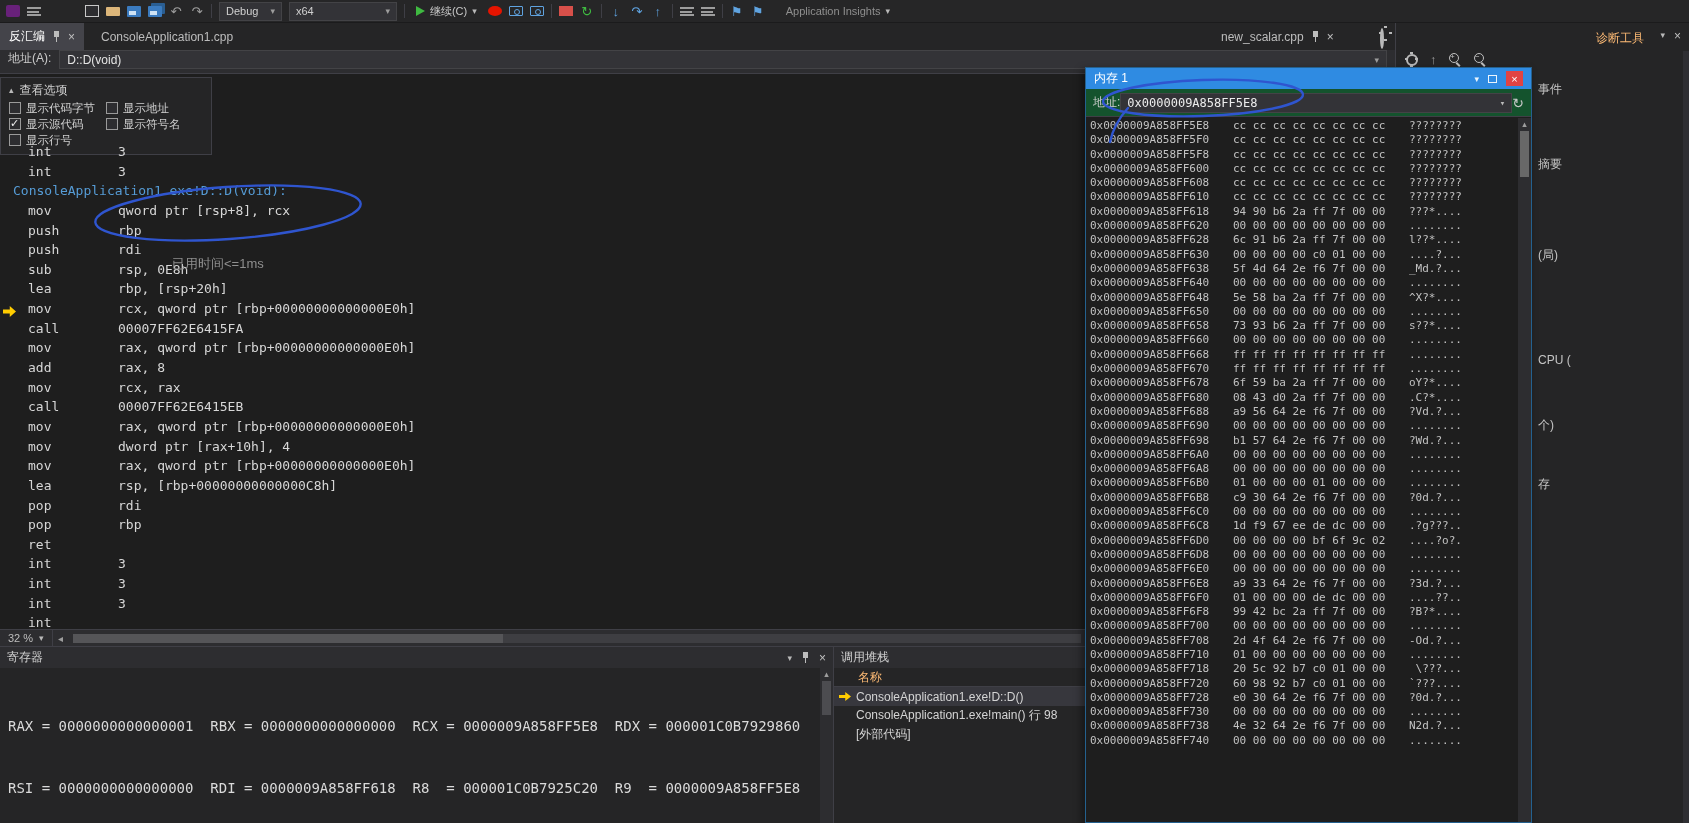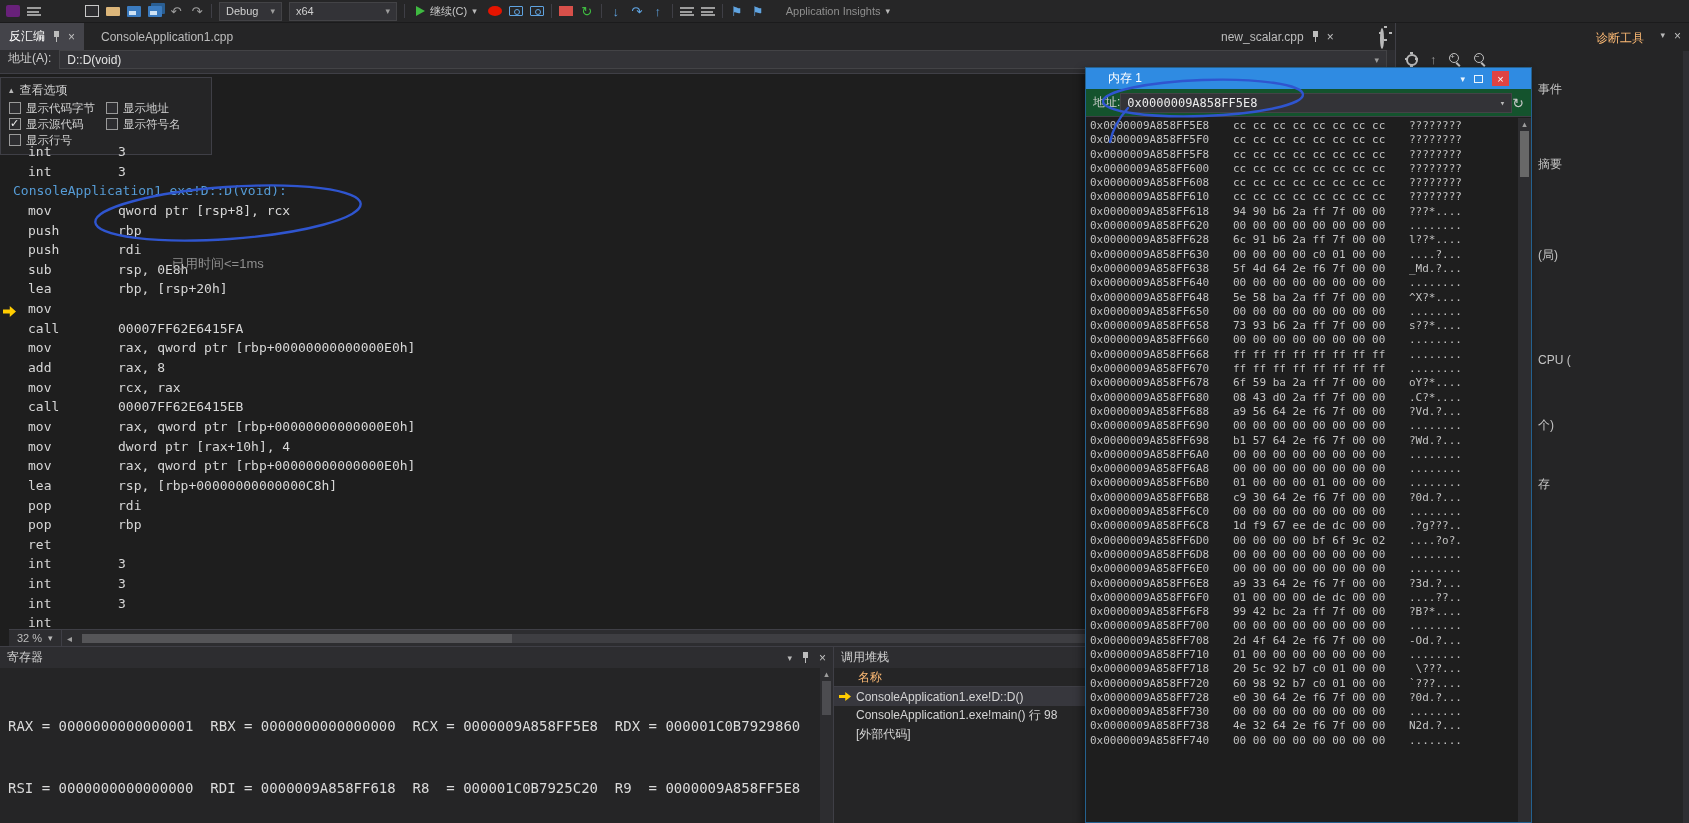--- a/index.html
+++ b/index.html
@@ -62,21 +62,21 @@
   .code{position:absolute;left:0;top:68px;right:0;}
   .dline{height:19.65px;line-height:19.65px;display:flex;font-family:"DejaVu Sans Mono","Liberation Mono",monospace;font-size:13px;color:#d7d7d7;white-space:pre;}
   .dline .s{color:#569cd6;padding-left:13px;}
   .dline .s:empty{display:none;}
   .dline .m{width:118px;padding-left:28px;flex:none;}
   .dline .o{white-space:pre;}
   .cur-arrow{position:absolute;left:3px;top:232px;width:13px;height:11px;background:#ffcc00;clip-path:polygon(0 32%,52% 32%,52% 0,100% 50%,52% 100%,52% 68%,0 68%);}
   .perftip{position:absolute;left:172px;top:153px;font-size:13px;color:#8f8f8f;margin-top:28px;}
 
   
-  .estatus{position:absolute;left:0;top:629px;width:1085px;height:17px;background:#2d2d30;border-top:1px solid #3f3f46;display:flex;align-items:center;font-size:11px;color:#bdbdbd;margin-left:9px;}
+  .estatus{position:absolute;left:0;top:629px;width:1085px;height:17px;background:#2d2d30;border-top:1px solid #3f3f46;display:flex;align-items:center;font-size:11px;color:#bdbdbd;}
   .zoomctl{display:flex;align-items:center;gap:6px;padding:0 8px;height:100%;border-right:1px solid #3f3f46;}
   .hsb-arrow{width:16px;text-align:center;color:#9d9d9d;font-size:10px;}
   .hsb-track{flex:1;height:9px;margin:0 4px;background:#3e3e42;position:relative;}
   .hsb-thumb{position:absolute;left:0;top:0;height:9px;width:430px;background:#555558;}
 
   
   .titlebar{height:21px;background:#2d2d30;display:flex;align-items:center;gap:6px;padding:0 7px;font-size:12px;color:#cfcfcf;}
   .tb-btns{margin-left:auto;display:flex;align-items:center;gap:9px;}
   .cd{font-size:9px;color:#b9b9b9;}
   .xg{font-size:12px;color:#c0c0c0;line-height:1;}
@@ -99,21 +99,21 @@
   .diag-toolbar{position:absolute;left:10px;top:30px;display:flex;align-items:center;gap:12px;}
   .mag{position:relative;width:13px;height:13px;}
   .mag::before{content:"";position:absolute;left:0;top:0;width:8px;height:8px;border:1.5px solid #c0c0c0;border-radius:50%;}
   .mag::after{content:"";position:absolute;left:8.5px;top:8.5px;width:5px;height:1.5px;background:#c0c0c0;transform:rotate(45deg);transform-origin:0 0;}
   .mag .sign{position:absolute;left:1.5px;top:-1px;font-size:8px;color:#c0c0c0;}
   .frag{position:absolute;left:142px;font-size:12px;color:#c4c4c4;white-space:nowrap;}
   .diag-sb{position:absolute;right:0;top:28px;bottom:0;width:6px;background:#2f2f33;}
 
   
   .memwin{position:absolute;left:1085px;top:67px;width:447px;height:756px;background:#1e1e1e;border:1px solid #24618f;box-shadow:-3px 3px 8px rgba(0,0,0,.45);z-index:40;}
-  .memtitle{height:21px;background:#2f8be2;color:#ffffff;display:flex;align-items:center;padding:0 22px;font-size:12px;}
+  .memtitle{height:21px;background:#2f8be2;color:#ffffff;display:flex;align-items:center;padding:0 8px;font-size:12px;}
   .memtitle .tb-btns .cd{color:#eaf4fd;}
   .maxbox{width:9px;height:8px;border:1.5px solid #eaf4fd;}
   .closebox{width:17px;height:15px;background:#e04343;color:#fff;display:flex;align-items:center;justify-content:center;font-size:11px;}
   .memaddrrow{height:28px;background:#14532d;display:flex;align-items:center;gap:0;padding:0 7px;font-size:12px;color:#cfcfcf;border-bottom:1px solid #3f3f46;}
   .meminput{flex:1;height:20px;background:#333337;border:1px solid #434346;display:flex;align-items:center;padding:0 6px;color:#ececec;font-size:12px;}
   .meminput .cd{margin-left:auto;}
   .refresh{font-size:14px;color:#c8c8c8;line-height:1;}
   .memgrid{position:absolute;left:4px;top:51px;right:14px;bottom:0;font-family:"DejaVu Sans Mono","Liberation Mono",monospace;font-size:11px;color:#c2c2c2;overflow:hidden;}
   .mrow{display:flex;height:14.3px;line-height:14.3px;white-space:pre;}
   .mrow .a{width:143px;flex:none;}
@@ -283,20 +283,21 @@
 
         <div class="dline">
           
           <span class="m">lea</span>
           <span class="o">rbp, [rsp+20h]</span>
         </div>
 
         <div class="dline">
           
           <span class="m">mov</span>
+          <span class="o">rcx, qword ptr [rbp+00000000000000E0h]</span>
         </div>
 
         <div class="dline">
           
           <span class="m">call</span>
           <span class="o">00007FF62E6415FA</span>
         </div>
 
         <div class="dline">
           

